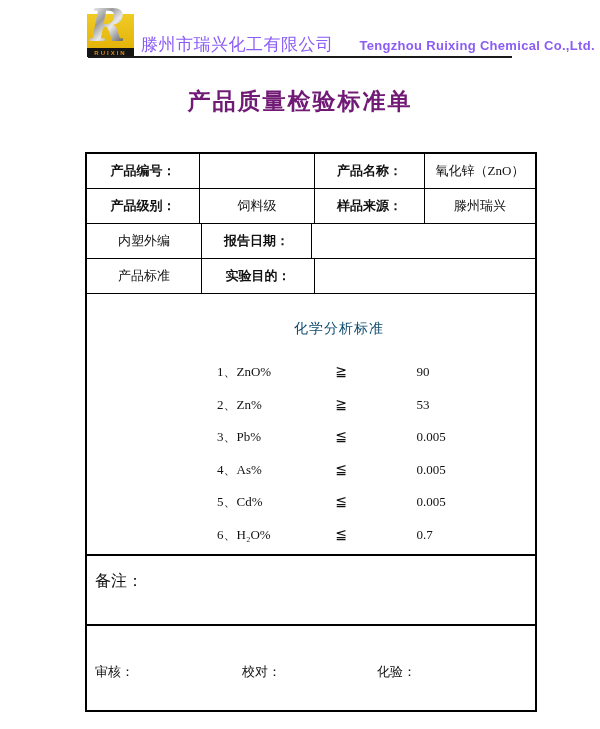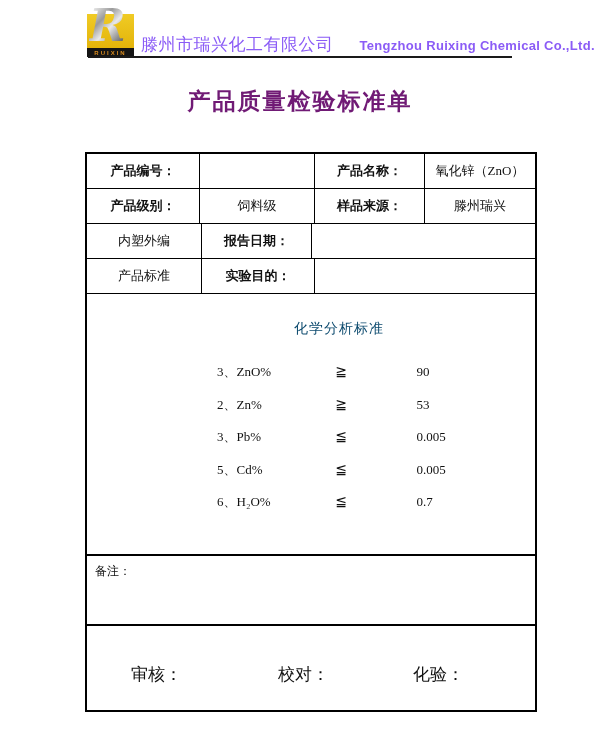--- a/index.html
+++ b/index.html
@@ -79,24 +79,24 @@
     position:absolute; left:0; top:26px; width:100%;
     text-align:center; font-size:14px; letter-spacing:1px; color:#0c4a6e;margin-left:28px;
   }
   .analysis-items { position:absolute; left:0; top:62px; width:100%; }
   .item { height:32.6px; line-height:32.6px; padding-left:130px; font-size:13px; white-space:nowrap; }
   .item-name { display:inline-block; width:115px; }
   .item-op { display:inline-block; width:78px; font-size:14px; }
   .item-value { display:inline-block; }
 
   .remarks { position:relative; height:70px; border-bottom:2px solid #000; }
-  .remarks-label { position:absolute; left:8px; top:7px; font-size:12px; }
+  .remarks-label { position:absolute; left:8px; top:15px; font-size:16px; }
 
   .signoff { position:relative; flex:1; }
-  .signoff-label { position:absolute; top:37px; font-size:17px;margin-left:36px; }
+  .signoff-label { position:absolute; top:37px; font-size:13px; }
   .signoff-review { left:8px; }
   .signoff-proofread { left:155px;text-align:right; }
   .signoff-assay { left:290px; }
 </style>
 </head>
 <body>
 
 <div class="page">
 
   <div class="logo">
@@ -140,31 +140,36 @@
     <div class="info-row">
       <div class="cell c2 val">产品标准</div>
       <div class="cell c1 lbl">实验目的：</div>
       <div class="cell c4 val"></div>
     </div>
 
     <div class="analysis">
       <div class="analysis-heading">化学分析标准</div>
       <div class="analysis-items">
         <div class="item">
-          <span class="item-name">3、ZnO%</span>
+          <span class="item-name">1、ZnO%</span>
           <span class="item-op">≧</span>
           <span class="item-value">90</span>
         </div>
         <div class="item">
           <span class="item-name">2、Zn%</span>
           <span class="item-op">≧</span>
           <span class="item-value">53</span>
         </div>
         <div class="item">
           <span class="item-name">3、Pb%</span>
+          <span class="item-op">≦</span>
+          <span class="item-value">0.005</span>
+        </div>
+        <div class="item">
+          <span class="item-name">4、As%</span>
           <span class="item-op">≦</span>
           <span class="item-value">0.005</span>
         </div>
         <div class="item">
           <span class="item-name">5、Cd%</span>
           <span class="item-op">≦</span>
           <span class="item-value">0.005</span>
         </div>
         <div class="item">
           <span class="item-name">6、H₂O%</span>

